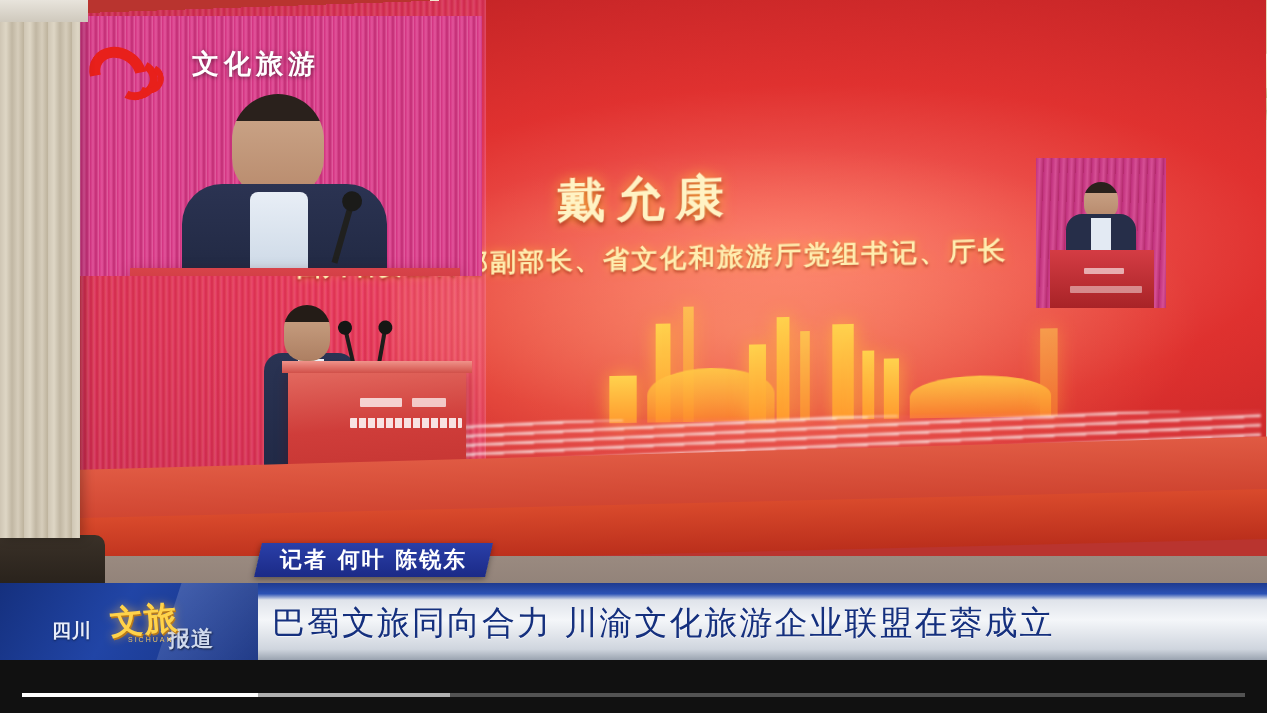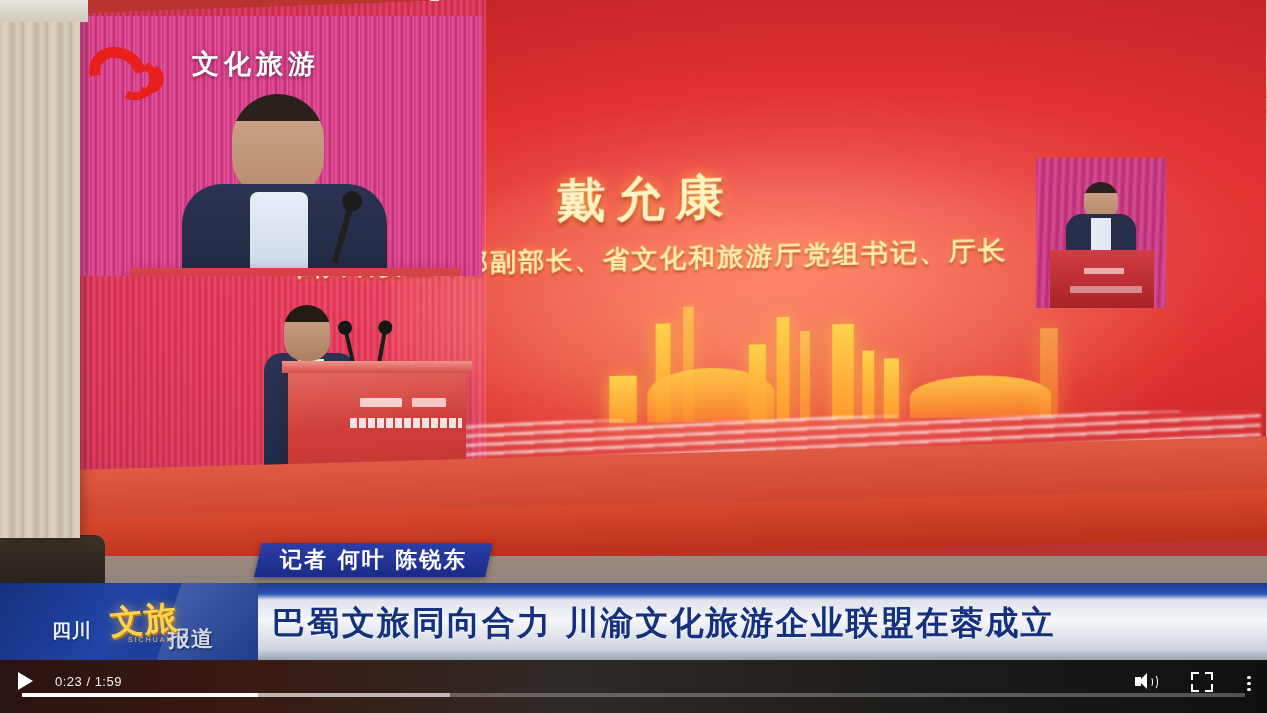--- a/index.html
+++ b/index.html
@@ -200,21 +200,21 @@
   .pl-wenlv { position:absolute; left:74px; top:2px; font-size:33px; font-weight:bold;
     color:#ffd34a; letter-spacing:1px; font-family:"DejaVu Serif", serif;
     transform: rotate(-5deg);
     text-shadow: 1px 2px 0 #b8791b, 0 0 10px rgba(255,190,60,.7); }
   .pl-baodao { position:absolute; left:132px; top:28px; font-size:22px; font-weight:bold;
     color:#cfd9ec; letter-spacing:1px; font-family:"DejaVu Sans", sans-serif;
     text-shadow: 1px 1px 2px rgba(0,0,0,.6); }
   .pl-pinyin { position:absolute; left:92px; top:40px; font-size:7px; color:#e8c268;
     letter-spacing:2px; font-family:"Liberation Sans", sans-serif; }
   .headline-text { position:absolute; left:272px; top:595px; width:980px; height:56px;
-    display:flex; align-items:center; color:#15307e; font-weight:bold; font-size:33px;
+    display:flex; align-items:center; color:#15307e; font-weight:normal; font-size:33px;
     letter-spacing:2px; font-family:"DejaVu Sans", sans-serif;
     text-shadow: 0 1px 0 rgba(255,255,255,.6); }
 
   
   .controls { position:absolute; left:0; top:660px; width:1267px; height:53px;
     background: linear-gradient(90deg,#2a1210 0%, #3a1a14 20%, #2e2a26 45%, #1f1d1b 70%, #12100f 100%); }
   .ctrl-left { position:absolute; left:18px; top:12px; display:flex; align-items:center; gap:22px; }
   .play-btn { width:0; height:0; border-left:15px solid #fff;
     border-top:9px solid transparent; border-bottom:9px solid transparent; cursor:pointer; }
   .time { color:#f2f2f2; font-size:13px; font-family:"Liberation Sans", sans-serif; letter-spacing:.5px; }
@@ -340,43 +340,18 @@
     <div class="hb-left"></div>
     <div class="prog-logo">
       <div class="pl-sichuan">四川</div>
       <div class="pl-baodao">报道</div>
       <div class="pl-wenlv">文旅</div>
       <div class="pl-pinyin">SICHUAN</div>
     </div>
     <div class="headline-text">巴蜀文旅同向合力 川渝文化旅游企业联盟在蓉成立</div>
   </div>
 
-  <div class="controls">
-    <div class="ctrl-left">
-      <div class="play-btn"></div>
-      <div class="time">0:23 / 1:59</div>
-    </div>
-    <div class="ctrl-right">
-      <div class="icon-btn">
-        <div class="spk-body"></div>
-          <div class="spk-cone"></div>
-        <div class="spk-w1"></div>
-          <div class="spk-w2"></div>
-      </div>
-      <div class="icon-btn">
-        <div class="fs-corner fs-tl"></div>
-          <div class="fs-corner fs-tr"></div>
-        <div class="fs-corner fs-bl"></div>
-          <div class="fs-corner fs-br"></div>
-      </div>
-      <div class="icon-btn dots" style="width:4px;height:18px;">
-        <span></span>
-          <span></span>
-          <span></span>
-      </div>
-    </div>
-  </div>
 
   <div class="progress">
     <div class="prog-buffer" style="width: 35%;"></div>
     <div class="prog-played" style="width: 19.3%;"></div>
   </div>
 </div>
 
 </body></html>

